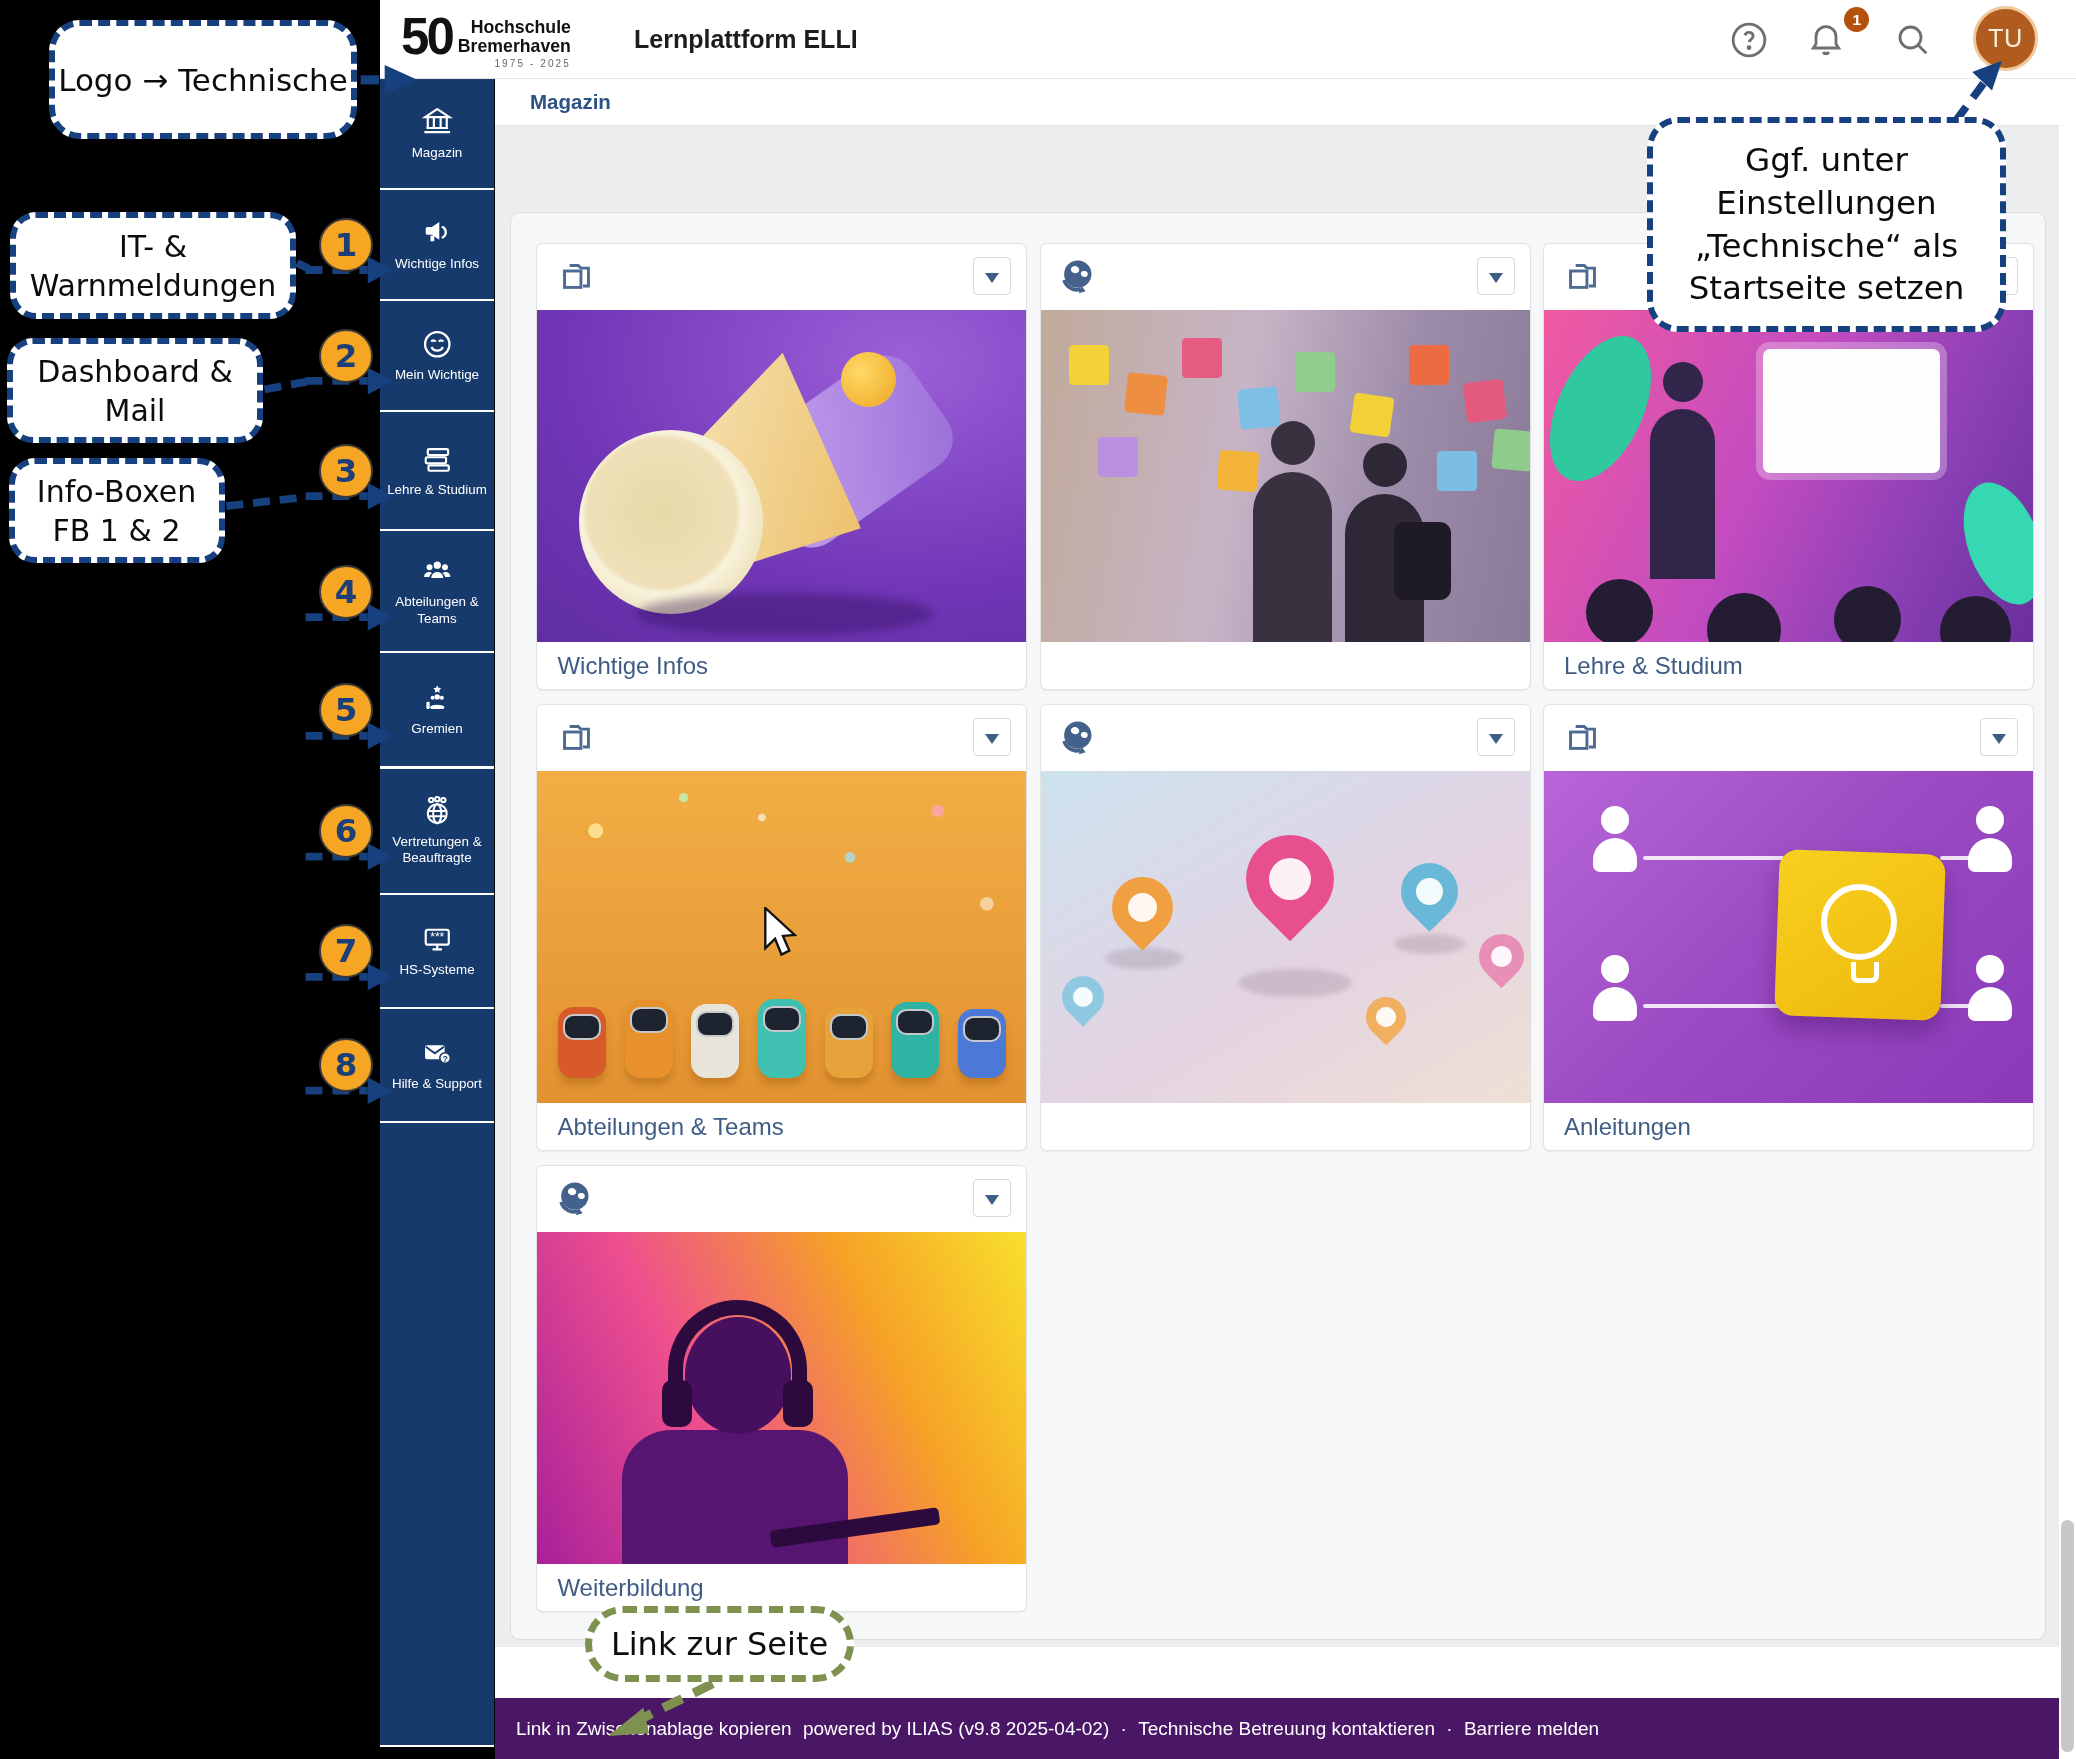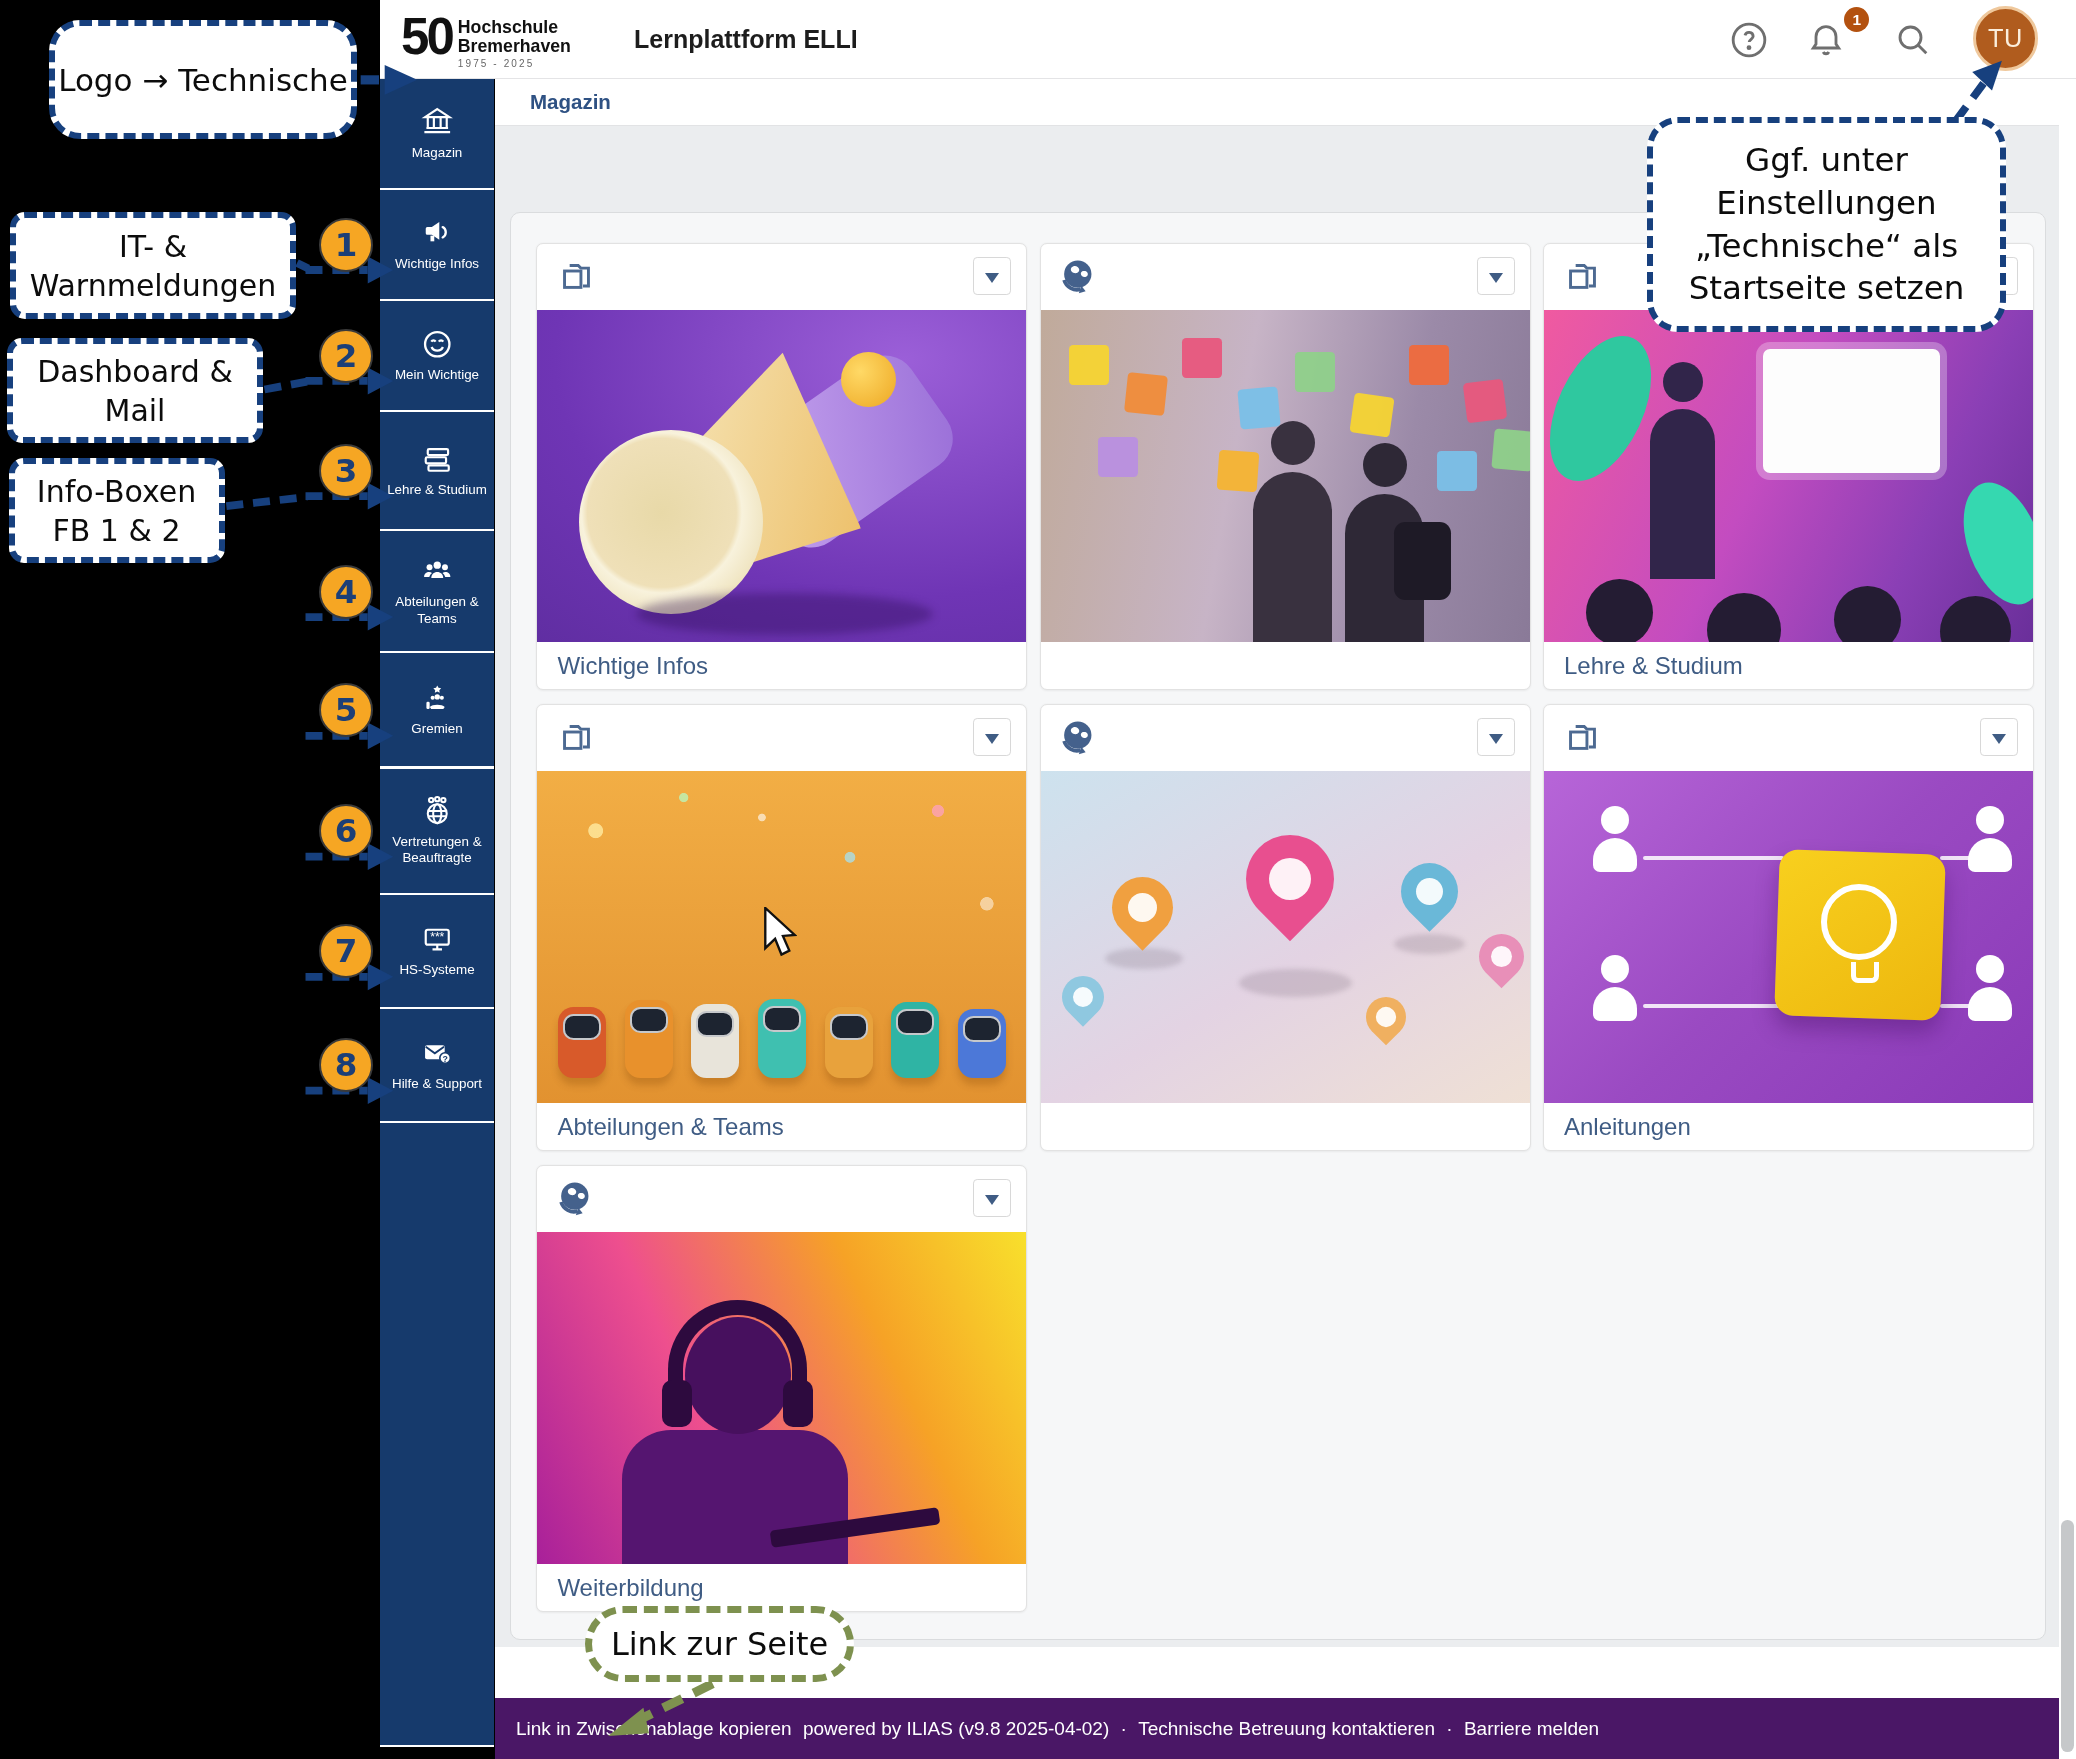--- a/index.html
+++ b/index.html
@@ -1,20 +1,20 @@
 <!DOCTYPE html>
 <html style="font-size:11.3px"><head>
 <meta charset="utf-8">
 <style>
   * { margin:0; padding:0; box-sizing:border-box; }
   html,body { width:2077px; height:1760px; background:#000; font-family:"Liberation Sans", sans-serif; overflow:hidden; }
 
   
   .app-header { position:absolute; left:380px; top:0; width:1696px; height:79px; background:#fff; border-bottom:1.4px solid #e4e4e6; z-index:5; }
-  .logo { position:absolute; left:21px; top:7px; display:flex; align-items:flex-start; gap:5.7px; cursor:pointer; }
+  .logo { position:absolute; left:21px; top:7px; display:flex; align-items:flex-start; gap:5.7px; cursor:pointer;text-align:right; }
   .logo-50 { font-size:51px; font-weight:800; color:#111; line-height:59px; letter-spacing:-2.8px; }
   .logo-text { padding-top:11.3px; }
   .logo-l1,.logo-l2 { font-size:17.7px; font-weight:700; color:#111; line-height:19px; }
   .logo-years { font-size:10px; color:#666; letter-spacing:2.1px; margin-top:2.1px; }
   .app-title { position:absolute; left:254px; top:0; height:79px; display:flex; align-items:center; font-size:25px; font-weight:700; color:#1d1d1d; }
   .hicon { position:absolute; top:20px; width:40px; height:40px; cursor:pointer; }
   .hicon svg { width:40px; height:40px; }
   .badge { position:absolute; left:1464px; top:7px; width:25.4px; height:25.4px; border-radius:50%; background:#b3510f; color:#fff; font-size:15.5px; font-weight:700; display:flex; align-items:center; justify-content:center; z-index:6; }
   .avatar { position:absolute; left:1593px; top:5.7px; width:65px; height:65px; border-radius:50%; background:#b05c1e; border:3.5px solid #efc89c; color:#fbeedc; font-size:25.4px; display:flex; align-items:center; justify-content:center; cursor:pointer; letter-spacing:0.7px; }
 
@@ -108,21 +108,21 @@
   .footer span, .footer a { color:#fff; font-size:19px; text-decoration:none; }
   .footer a { cursor:pointer; }
 
   
   .sb-track { position:absolute; left:2059px; top:0; width:17.7px; height:1760px; background:#fff; z-index:1; }
   .sb-thumb { position:absolute; left:2.1px; top:1520px; width:12.7px; height:232px; background:#c6c8ca; border-radius:6.4px; cursor:pointer; }
 
   
   .callout { position:absolute; background:#fff; border:6.4px dashed #17407e; border-radius:31px; display:flex; align-items:center; justify-content:center; text-align:center; color:#0c0c0c; font-family:"DejaVu Sans", sans-serif; z-index:10; }
   .callout-logo { left:49px; top:20px; width:308px; height:119px; font-size:31px; }
-  .label-box { position:absolute; background:#fff; border:6.4px dashed #17407e; border-radius:15px; display:flex; align-items:center; justify-content:center; text-align:center; color:#0c0c0c; font-size:30px; line-height:1.3; font-family:"DejaVu Sans", sans-serif; white-space:pre-line; z-index:10; }
+  .label-box { position:absolute; background:#fff; border:6.4px dashed #17407e; border-radius:26px; display:flex; align-items:center; justify-content:center; text-align:center; color:#0c0c0c; font-size:30px; line-height:1.3; font-family:"DejaVu Sans", sans-serif; white-space:pre-line; z-index:10; }
   .lb1 { left:10px; top:212px; width:286px; height:107px; }
   .lb2 { left:7px; top:338px; width:256px; height:105px; }
   .lb3 { left:8.5px; top:458px; width:216px; height:105px; }
   .num-circle { position:absolute; left:319px; width:54px; height:54px; border-radius:50%; background:#f6a623; border:2.1px solid #3a3a3a; color:#1c3f77; font-size:32.5px; font-weight:700; display:flex; align-items:center; justify-content:center; font-family:"DejaVu Sans", sans-serif; z-index:11; }
   .callout-settings { left:1647px; top:117px; width:359px; height:215px; font-size:32.5px; line-height:1.32; padding:7px 20px; }
   .callout-link { left:585px; top:1606px; width:269px; height:76px; border-color:#7e914f; border-width:7px; border-radius:38px; font-size:32px; z-index:12; }
   .overlay { position:absolute; left:0; top:0; width:2077px; height:1760px; pointer-events:none; z-index:9; }
 </style>
 </head>
 <body>

